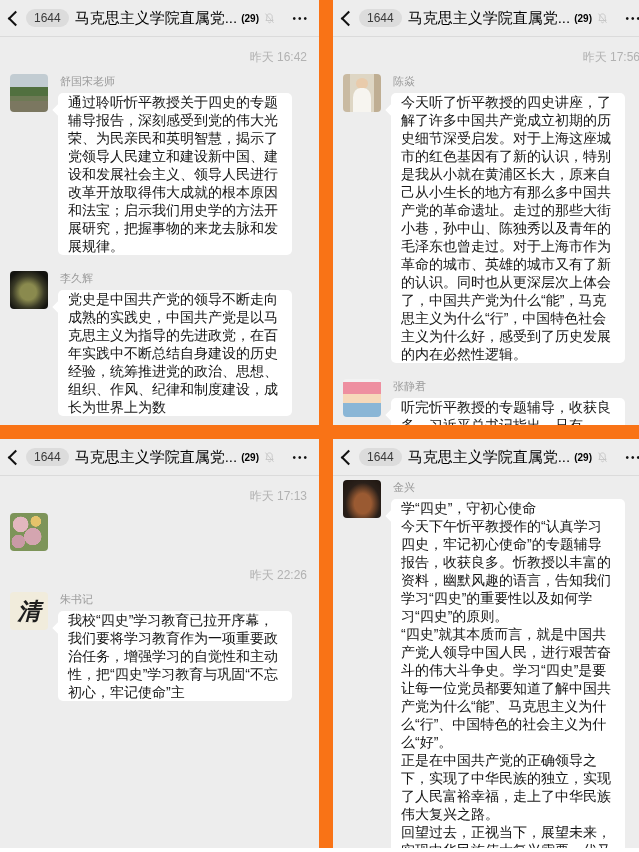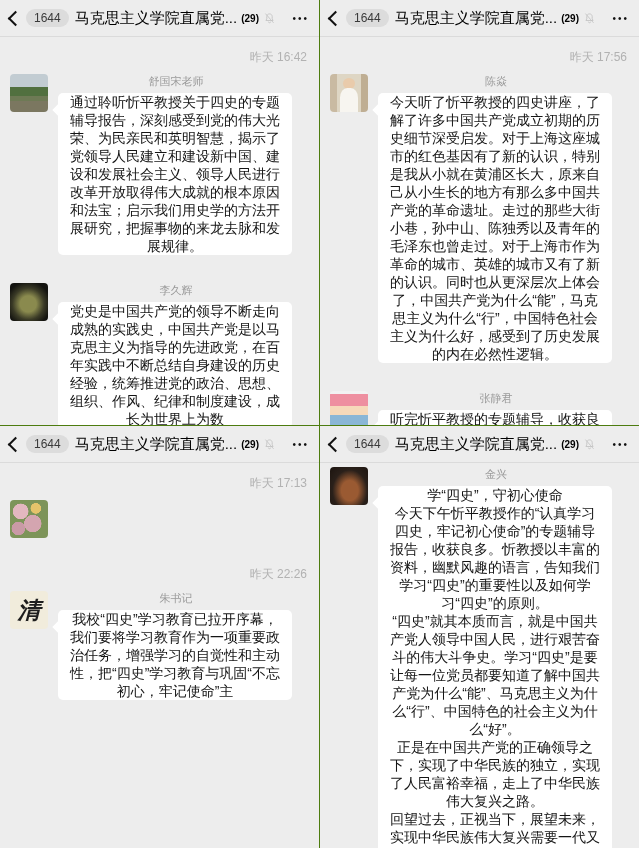--- a/index.html
+++ b/index.html
@@ -1,38 +1,38 @@
 <!DOCTYPE html>
 <html><head>
 <meta charset="utf-8">
 <style>
   html,body{margin:0;padding:0;background:#fff;}
   .grid{
     width:639px;height:848px;
     display:grid;
     grid-template-columns:319px 319px;
     grid-template-rows:425px 426px;
-    gap:1px;background:#4d7c0f;
+    gap:14px;background:#f97316;
     font-family:"Liberation Sans","DejaVu Sans",sans-serif;
   }
   .panel{background:#ededed;overflow:hidden;display:flex;flex-direction:column;}
   .chat-header{
     flex:none;height:36px;display:flex;align-items:center;gap:6px;
     padding:0 10px 0 8px;background:#ededed;border-bottom:1px solid #dbdbdb;
   }
   .back{display:flex;align-items:center;gap:5px;cursor:pointer;}
   .chev{width:9px;height:9px;border-left:2px solid #111;border-bottom:2px solid #111;transform:rotate(45deg);margin-left:2px;}
   .badge{background:#dcdcdc;color:#3a3a3a;font-size:12px;line-height:16px;padding:1px 8px;border-radius:10px;}
   .title{font-size:15px;font-weight:400;color:#000;white-space:nowrap;}
   .count{font-size:10px;font-weight:700;color:#000;margin-left:-2px;}
   .bell{display:flex;align-items:center;margin-left:-2px;}
   .more{margin-left:auto;font-size:10px;letter-spacing:2px;color:#111;cursor:pointer;}
   .chat-body{flex:1;padding:2px 12px 0 10px;overflow:hidden;}
   .timestamp{text-align:right;color:#b2b2b2;font-size:12px;margin:10px 0 8px;}
-  .msg-row{display:flex;align-items:flex-start;margin:2px 0 28px;text-align:center;}
+  .msg-row{display:flex;align-items:flex-start;margin:2px 0 16px;}
   .avatar{width:38px;height:38px;border-radius:4px;flex:none;margin-right:10px;overflow:hidden;position:relative;cursor:pointer;}
   .msg-col{min-width:0;}
   .sender{font-size:11px;color:#9a9a9a;margin:0 0 4px 2px;}
   .bubble{
     position:relative;background:#fff;border-radius:5px;
     padding:0 10px;font-size:14px;line-height:18px;color:#141414;
     max-width:214px;white-space:pre-line;
   }
   .bubble::before{content:"";position:absolute;left:-4px;top:13px;width:8px;height:8px;background:#fff;transform:rotate(45deg);}
 

